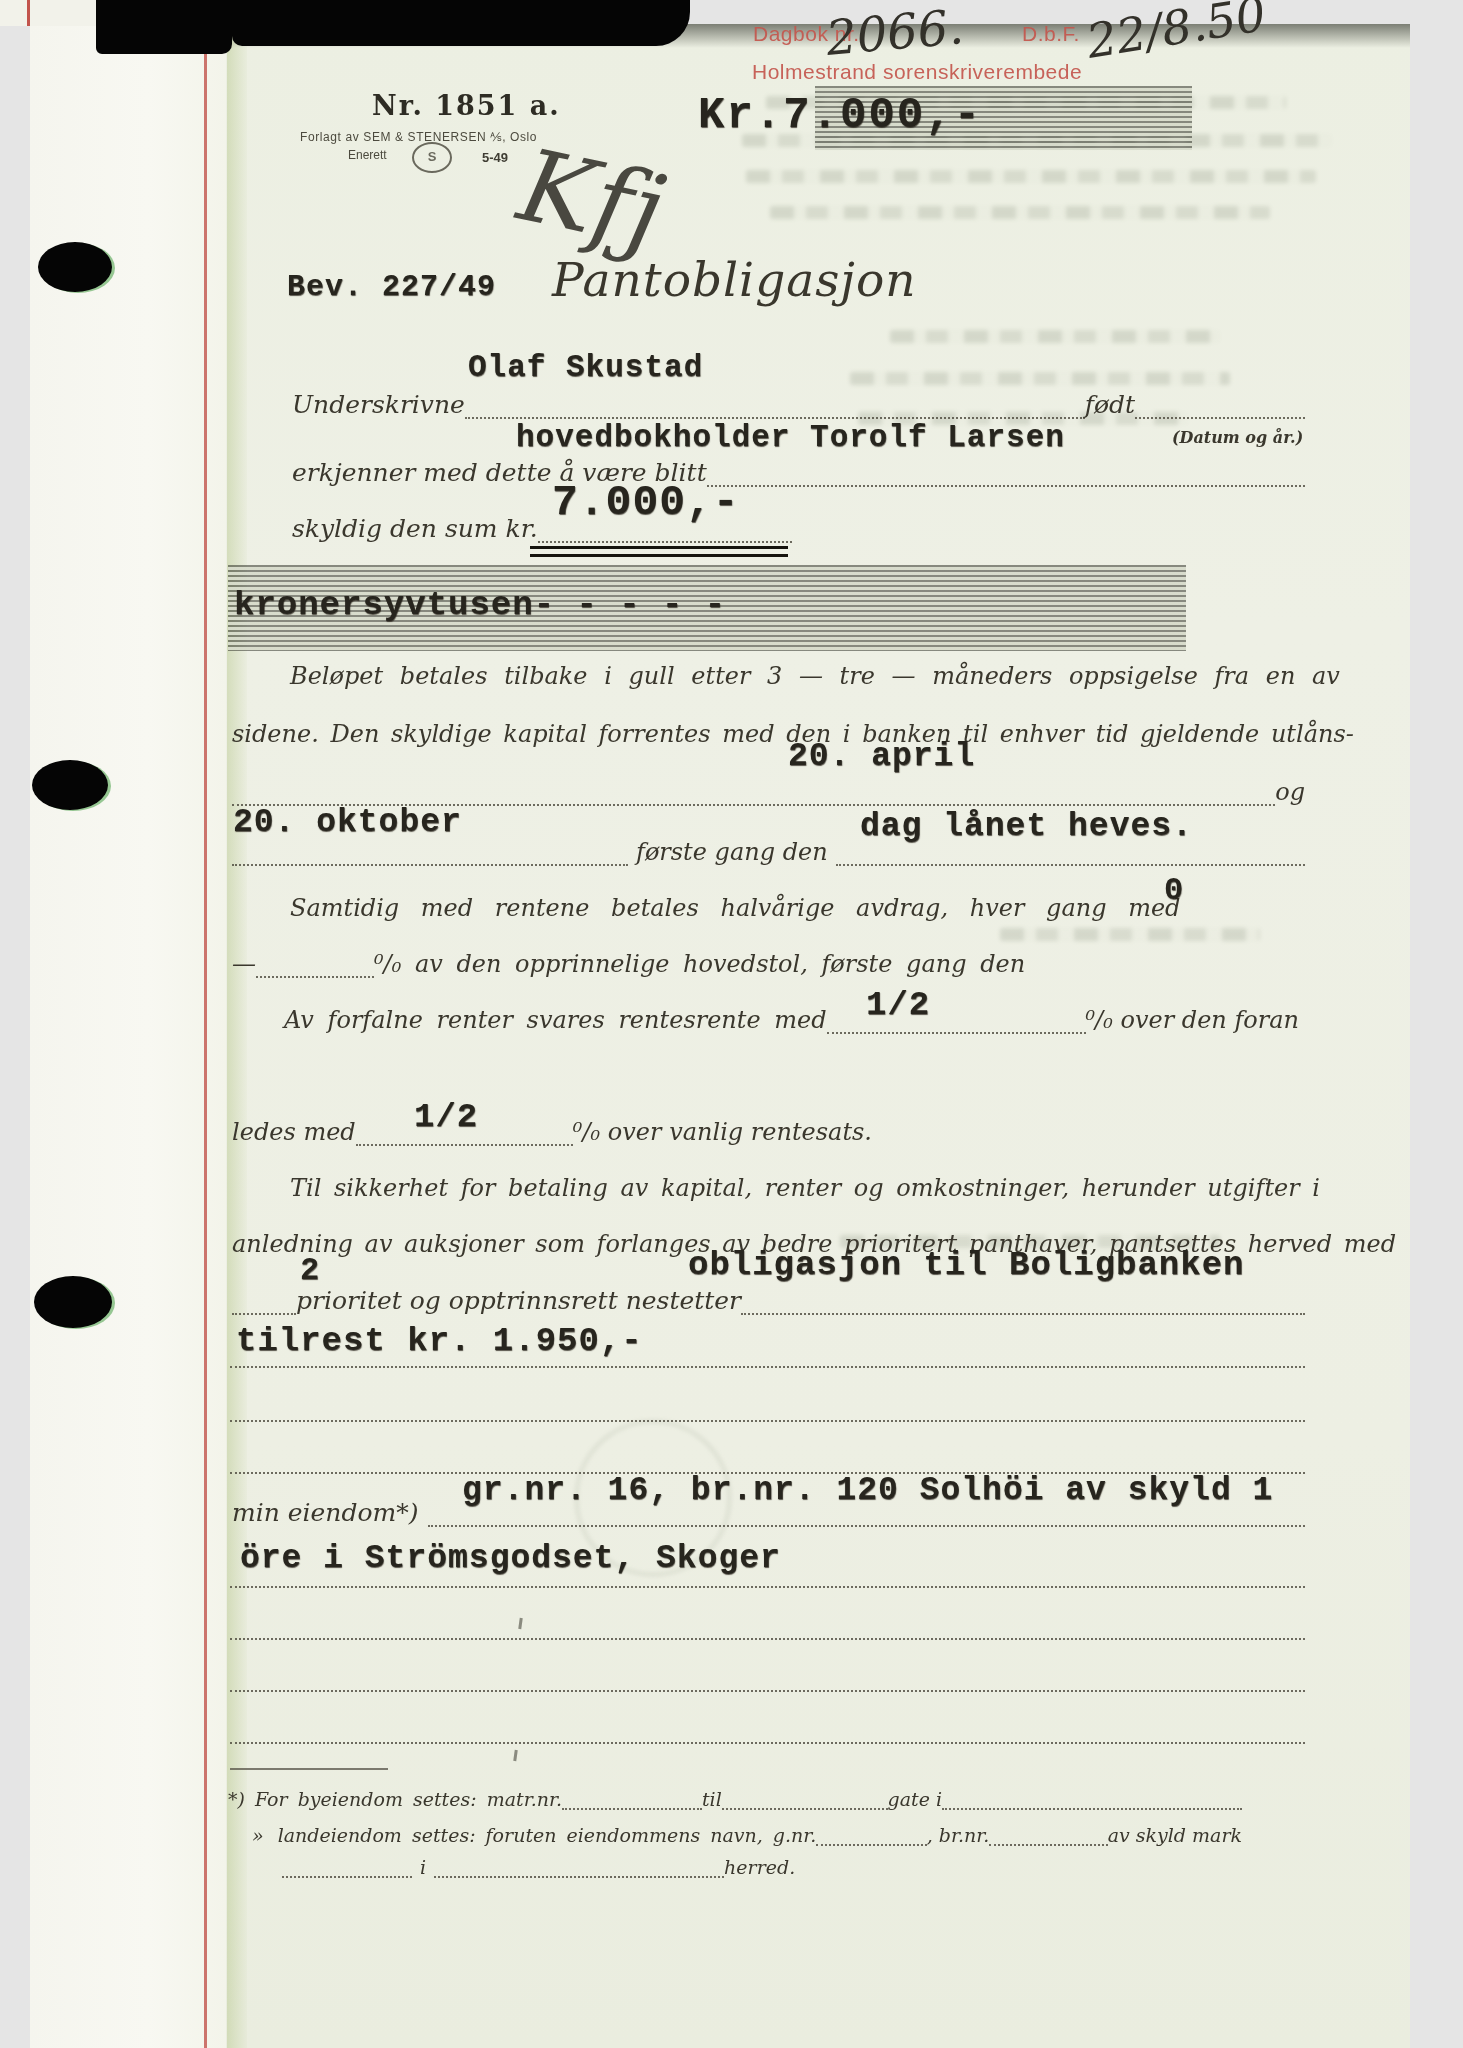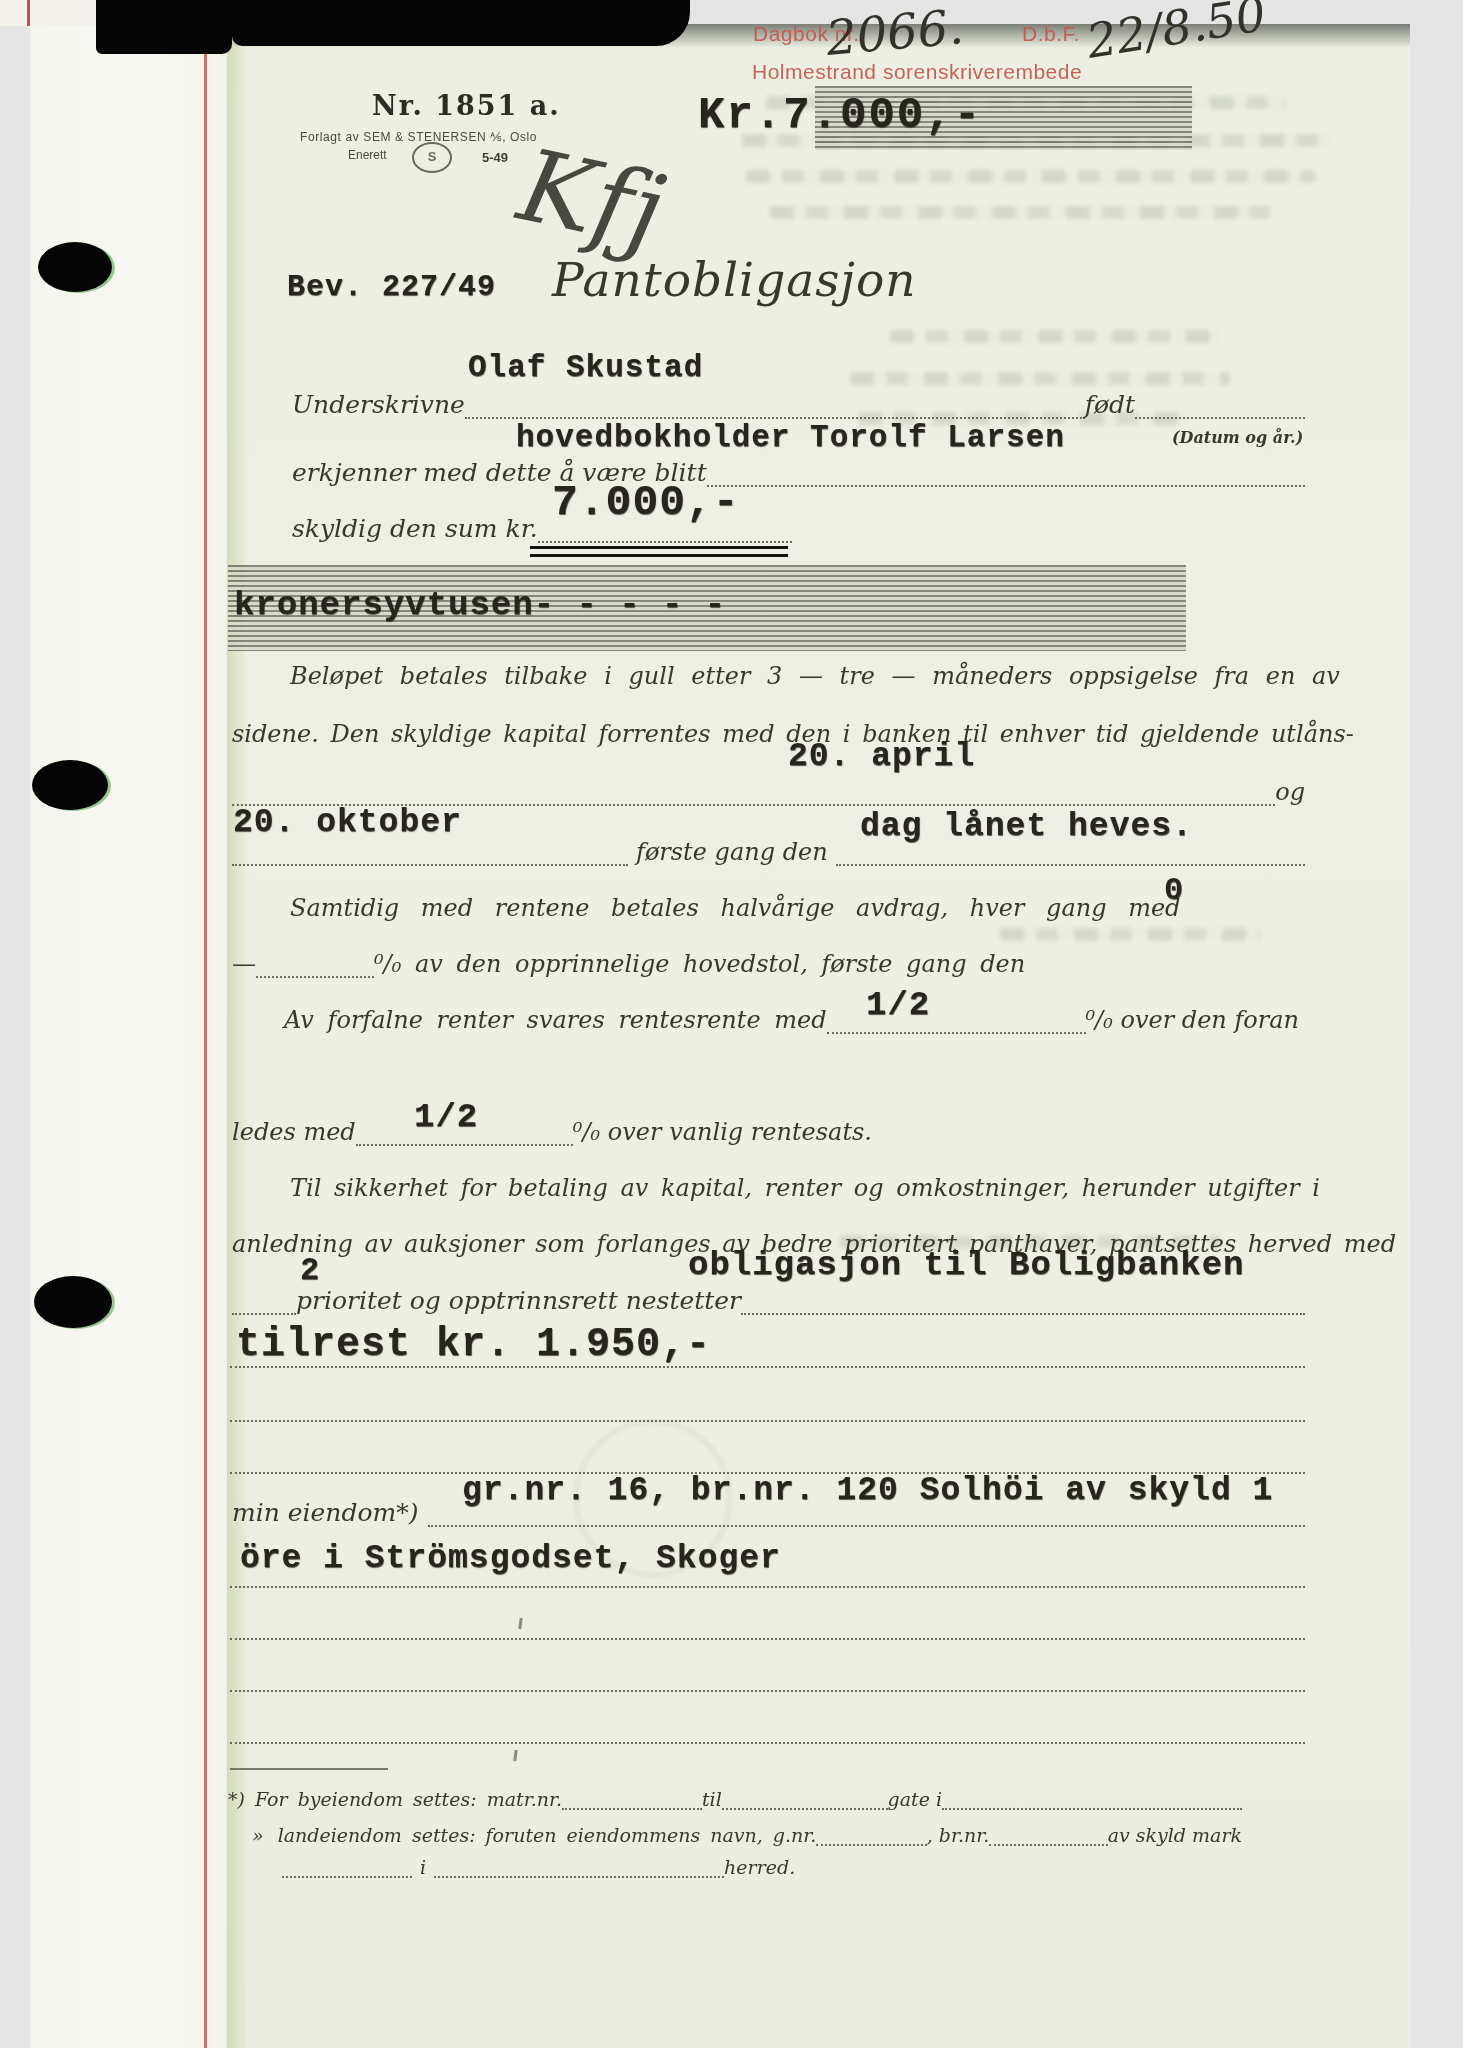--- a/index.html
+++ b/index.html
@@ -158,21 +158,21 @@
 
   <div class="ser fs24 ws5" style="position:absolute;left:290px;top:1174px">Til sikkerhet for betaling av kapital, renter og omkostninger, herunder utgifter i</div>
   <div class="ser fs24 ws4" style="position:absolute;left:232px;top:1230px">anledning av auksjoner som forlanges av bedre prioritert panthaver, pantsettes herved med</div>
   <div class="tw" style="left:300px;top:1252px;font-size:32px">2</div>
   <div class="tw" style="left:688px;top:1246px;font-size:34px">obligasjon til Boligbanken</div>
   <div class="row" style="left:232px;top:1286px;width:1073px">
     <span class="fill" style="width:64px"></span>
     <span class="ser fs25 lbl">prioritet og opptrinnsrett nestetter</span>
     <span class="fill grow"></span>
   </div>
-  <div class="tw" style="left:236px;top:1322px;font-size:40px">tilrest kr. 1.950,-</div>
+  <div class="tw" style="left:236px;top:1322px;font-size:34px">tilrest kr. 1.950,-</div>
   <div class="fill" style="position:absolute;left:230px;top:1360px;width:1075px"></div>
 
   <div class="fill" style="position:absolute;left:230px;top:1414px;width:1075px"></div>
   <div class="fill" style="position:absolute;left:230px;top:1466px;width:1075px"></div>
 
   <div class="tw" style="left:462px;top:1472px;font-size:33px">gr.nr. 16, br.nr. 120 Solhöi av skyld 1</div>
   <div class="row" style="left:232px;top:1498px;width:1073px">
     <span class="ser fs25 lbl">min eiendom*)</span>
     <span class="fill grow" style="margin-left:10px"></span>
   </div>

